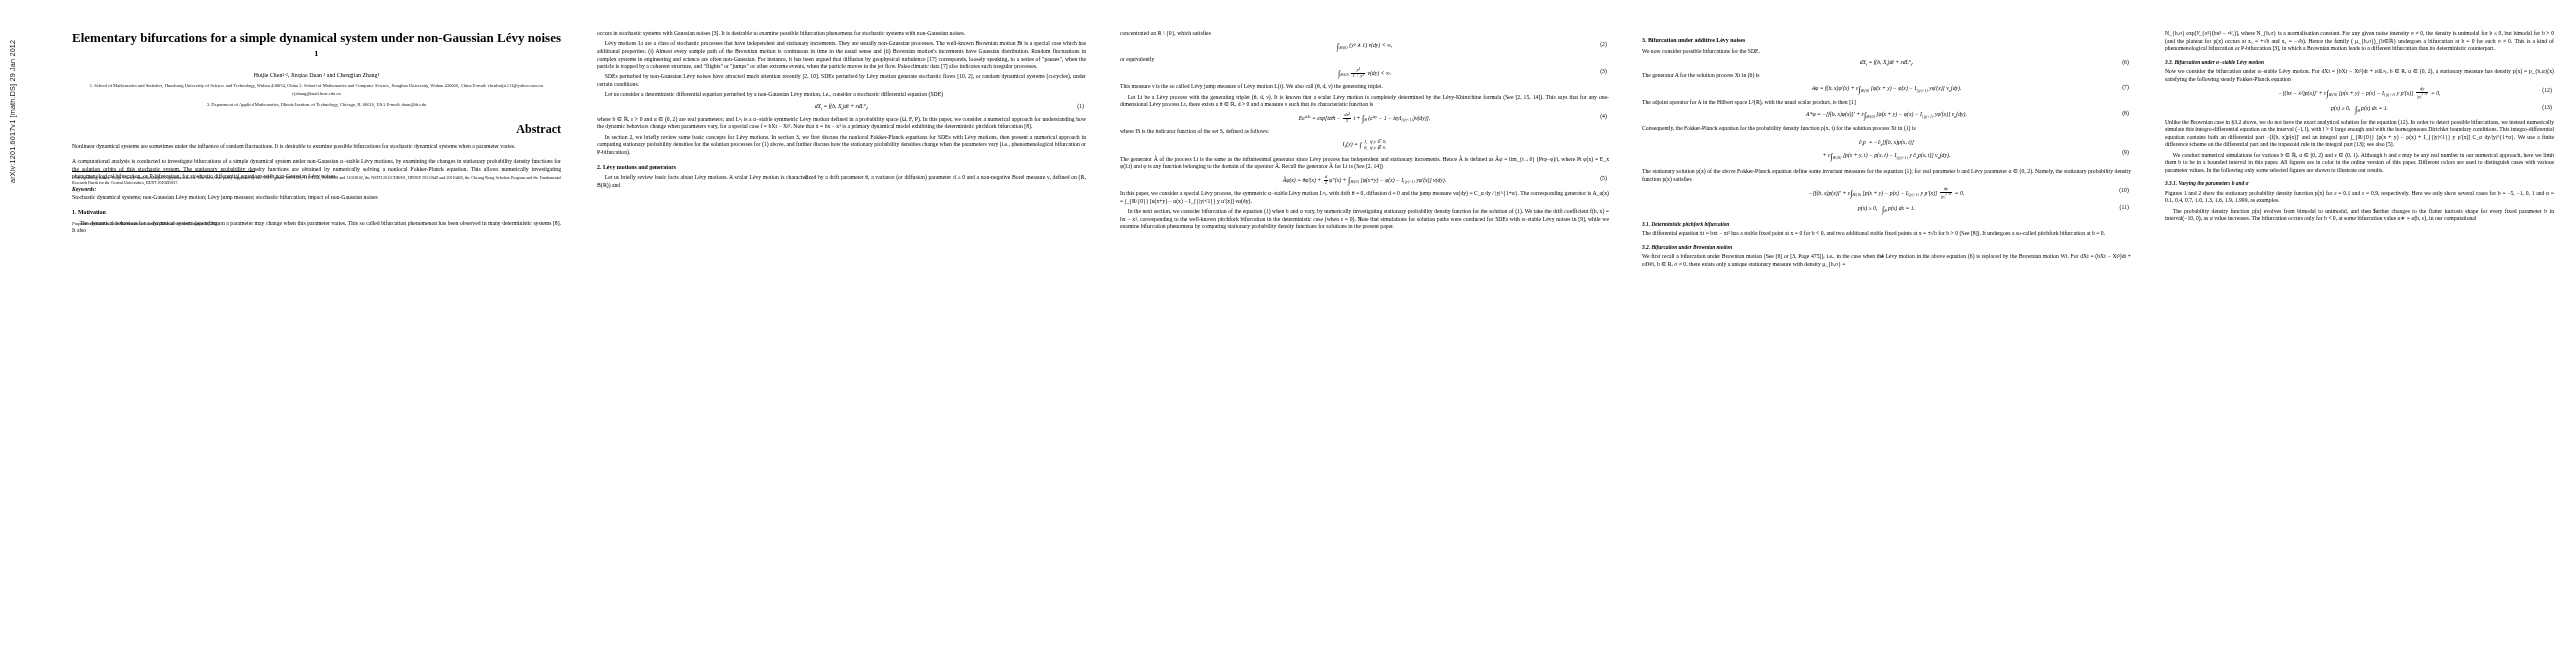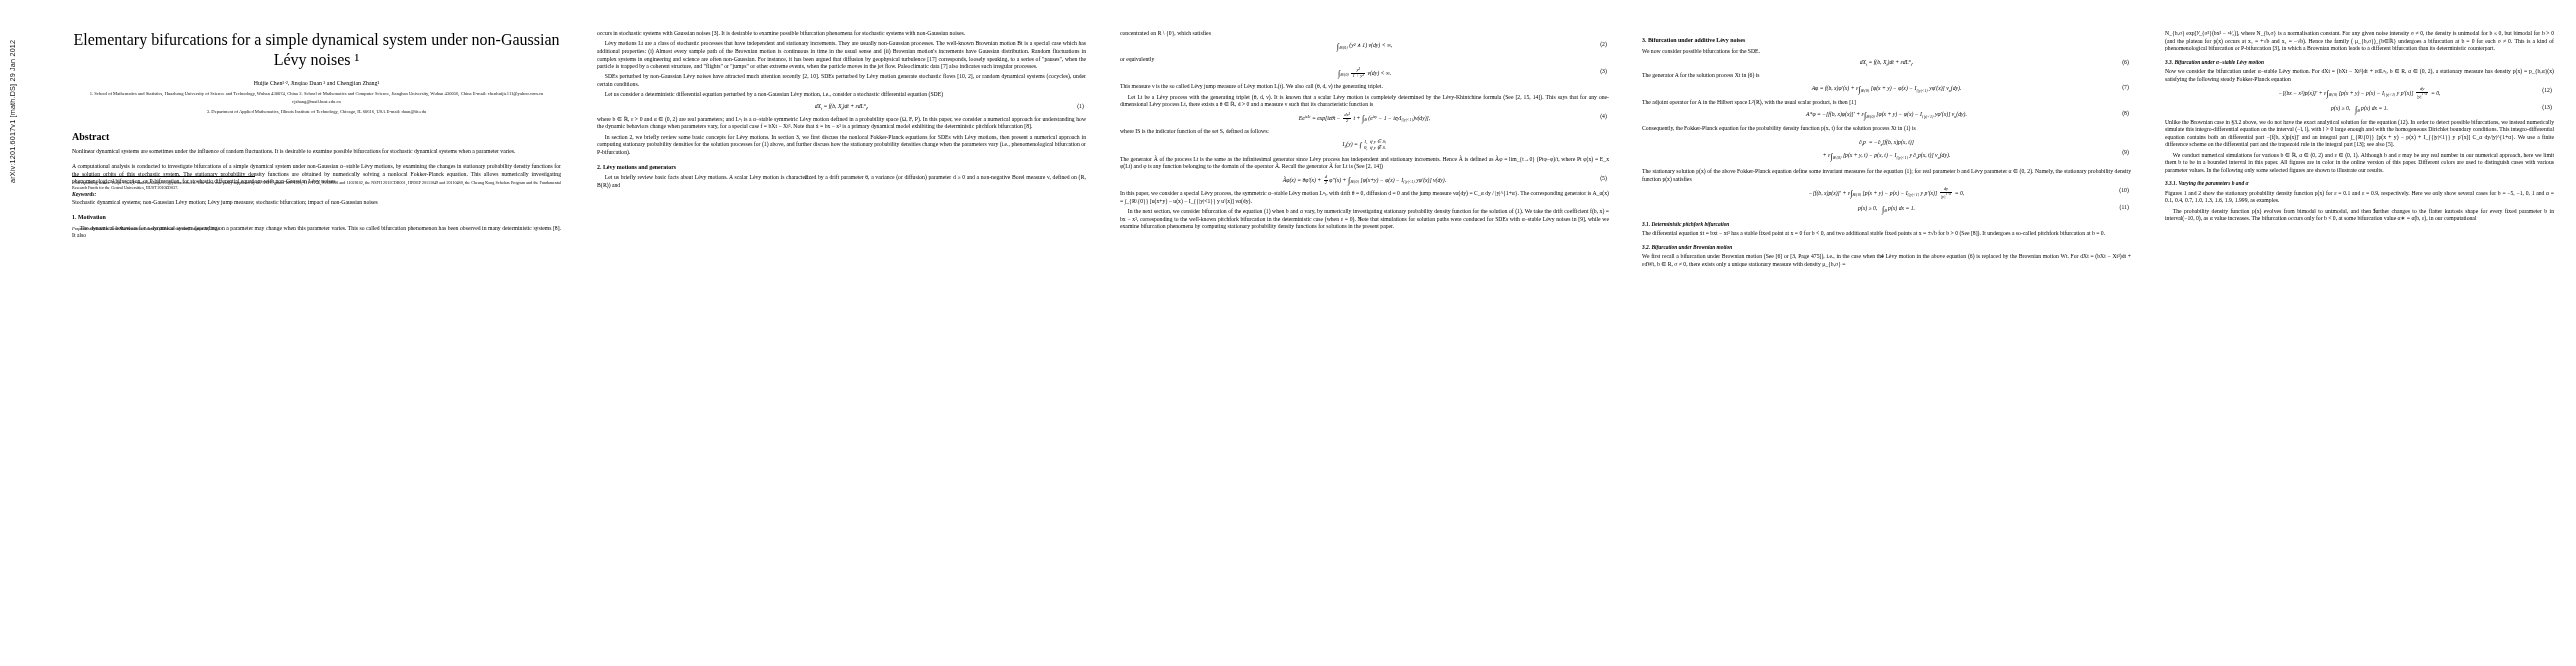--- a/index.html
+++ b/index.html
@@ -10,27 +10,27 @@
     transform:rotate(-90deg);transform-origin:0 0;
     font-family:"Liberation Sans",sans-serif;font-size:7.2px;color:#111;
     letter-spacing:0.2px;white-space:nowrap;
   }
   .col{position:absolute;top:30px;width:489px;font-size:5.7px;line-height:1.33;text-align:justify;}
   .col1{left:72px;}
   .col2{left:597px;}
   .col3{left:1120px;}
   .col4{left:1642px;}
   .col5{left:2165px;width:389px;}
-  .title{font-size:16px;line-height:1.28;text-align:center;margin:0 0 9px 0;font-weight:normal;}
+  .title{font-size:13px;line-height:1.28;text-align:center;margin:0 0 9px 0;font-weight:bold;}
   .authors{font-size:5.9px;text-align:center;margin:9px 0 3.3px 0;}
   .affil{font-size:4.6px;text-align:center;line-height:1.38;margin:0 0 1.7px 0;color:#111;}
   .email{font-size:4.6px;text-align:center;line-height:1.38;margin:0 0 3.9px 0;color:#111;}
   h2.sec{font-size:5.9px;font-weight:bold;margin:7.2px 0 2.8px 0;text-align:left;}
   h3.sub{font-size:5.4px;font-weight:bold;margin:6.1px 0 2.2px 0;text-align:left;font-style:italic;}
-  .abs-head{font-size:10px;font-weight:bold;margin:14.5px 0 4.4px 0;text-align:left;}
+  .abs-head{font-size:12px;font-weight:bold;margin:14.5px 0 4.4px 0;text-align:right;}
   p{margin:0 0 2.8px 0;text-indent:7.8px;}
   p.noind{text-indent:0;}
   .kw{font-style:italic;font-weight:bold;font-size:5.6px;margin:5px 0 1.1px 0;}
   .eq{display:block;text-align:center;margin:3.9px 0 3.9px 0;text-indent:0;position:relative;font-style:italic;}
   .eqn{position:absolute;right:2.2px;font-style:normal;}
   .frac{display:inline-block;vertical-align:middle;text-align:center;font-size:4.7px;line-height:1.05;margin:0 1.1px;}
   .frac .num{display:block;border-bottom:0.6px solid #000;padding:0 1.1px;}
   .frac .den{display:block;padding:0 1.1px;}
   .intg{font-size:8.3px;vertical-align:-1.7px;}
   .sub-s{font-size:3.9px;vertical-align:-1.7px;}

